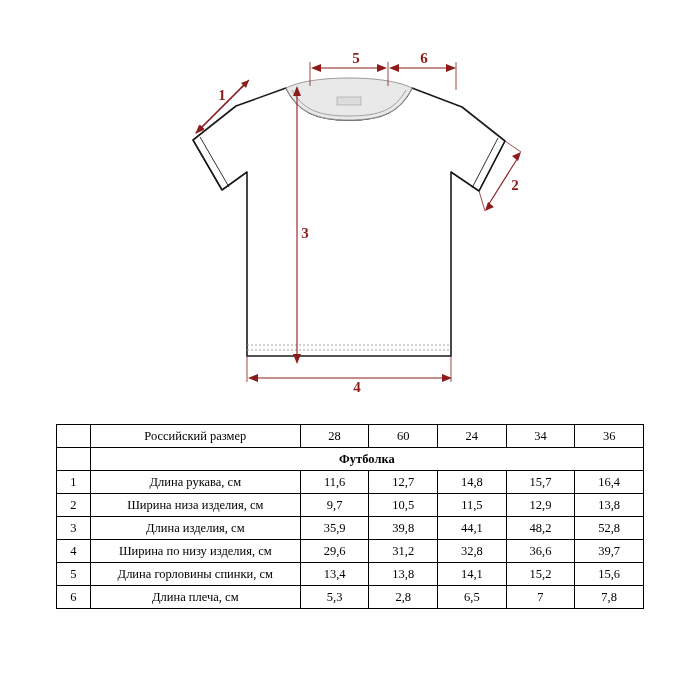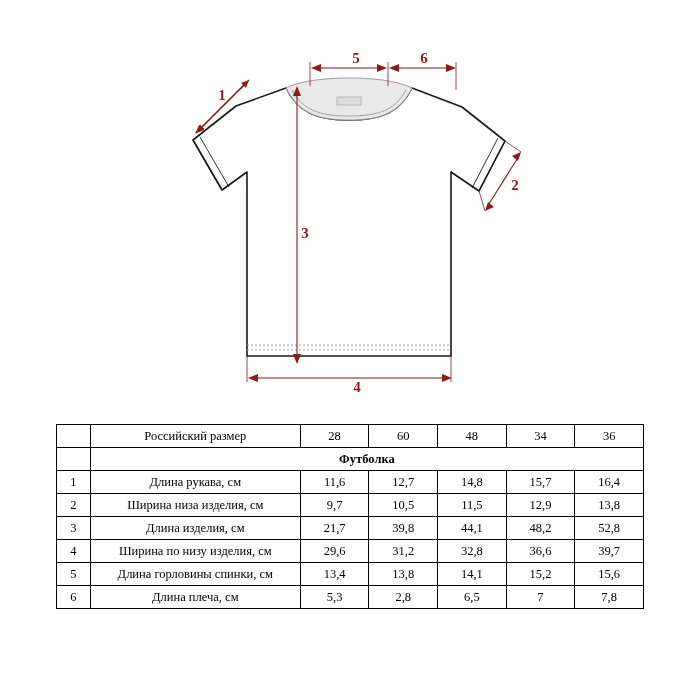--- a/index.html
+++ b/index.html
@@ -170,21 +170,21 @@
 </div>
 
 <div id="table-wrap">
   <table class="size-table">
     <tbody>
       <tr>
         <td class="col-idx"></td>
         <td class="col-label head-label">Российский размер</td>
         <td class="col-val">28</td>
         <td class="col-val">60</td>
-        <td class="col-val">48</td>
+        <td class="col-val">24</td>
         <td class="col-val">34</td>
         <td class="col-val">36</td>
       </tr>
       <tr>
         <td class="col-idx"></td>
         <td class="section-title" colspan="6">Футболка</td>
       </tr>
 
       <tr>
         <td class="col-idx">1</td>
@@ -200,21 +200,21 @@
         <td class="col-label">Ширина низа изделия, см</td>
         <td class="col-val">9,7</td>
         <td class="col-val">10,5</td>
         <td class="col-val">11,5</td>
         <td class="col-val">12,9</td>
         <td class="col-val">13,8</td>
       </tr>
       <tr>
         <td class="col-idx">3</td>
         <td class="col-label">Длина изделия, см</td>
-        <td class="col-val">21,7</td>
+        <td class="col-val">35,9</td>
         <td class="col-val">39,8</td>
         <td class="col-val">44,1</td>
         <td class="col-val">48,2</td>
         <td class="col-val">52,8</td>
       </tr>
       <tr>
         <td class="col-idx">4</td>
         <td class="col-label">Ширина по низу изделия, см</td>
         <td class="col-val">29,6</td>
         <td class="col-val">31,2</td>

